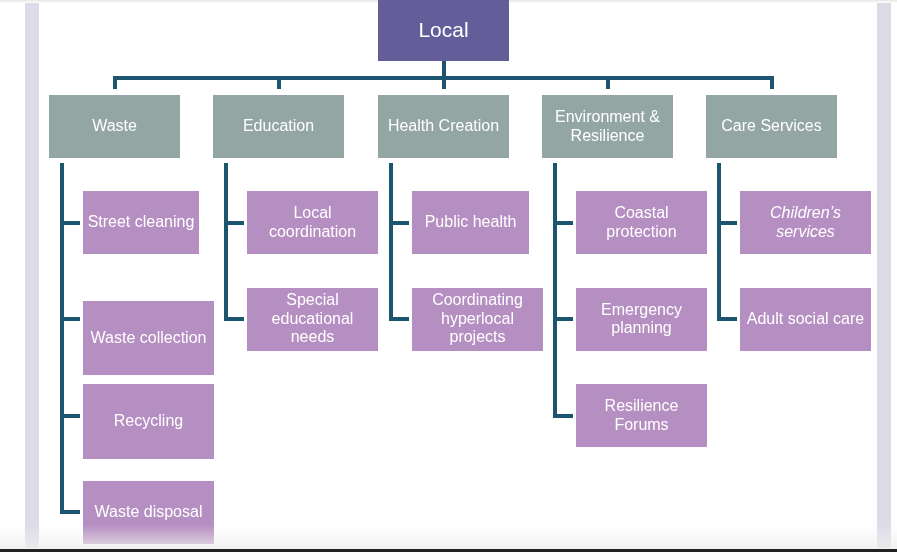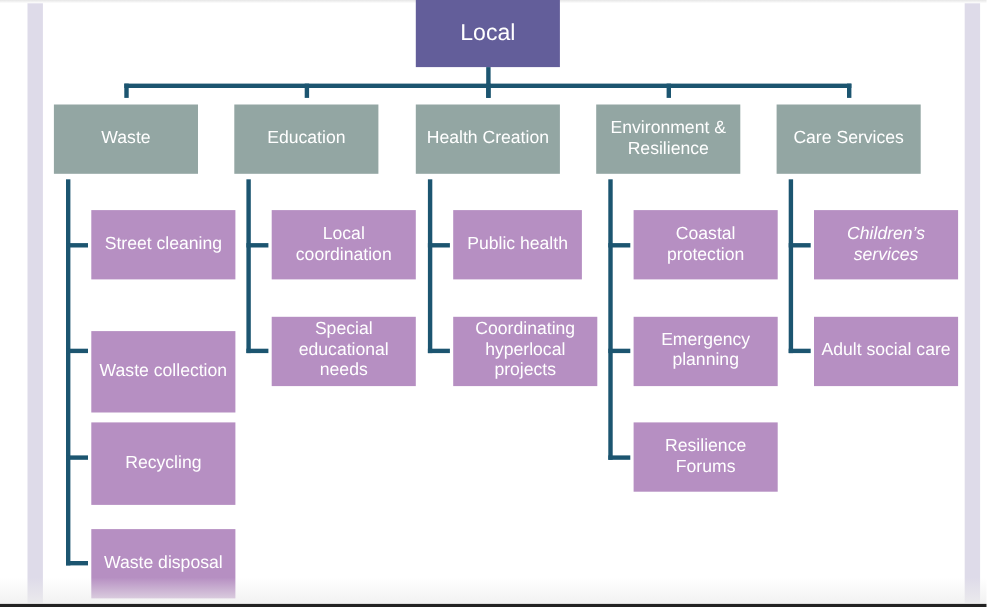--- a/index.html
+++ b/index.html
@@ -24,21 +24,21 @@
 <div class="topshade"></div>
 
 <div id="chart">
   <div class="box root" style="left:378px;top:0px;width:131px;height:61px;">Local</div>
 <div class="line" style="left: 441.5px; top: 61px; width: 4px; height: 28px;"></div>
     <div class="line" style="left: 112.5px; top: 76px; width: 661px; height: 4px;"></div>
     <div class="line" style="left: 112.5px; top: 76px; width: 4px; height: 13px;"></div>
     <div class="box l2" style="left: 49px; top: 95px; width: 131px; height: 63px;">Waste</div>
     <div class="line" style="left: 60px; top: 163px; width: 4px; height: 351px;"></div>
     <div class="line" style="left: 60px; top: 220.5px; width: 20px; height: 4px;"></div>
-    <div class="box l3" style="left: 83px; top: 191px; width: 131px; height: 63px;">Street cleaning</div>
+    <div class="box l3" style="left: 83px; top: 191px; width: 116px; height: 63px;">Street cleaning</div>
     <div class="line" style="left: 60px; top: 317px; width: 20px; height: 4px;"></div>
     <div class="box l3" style="left: 83px; top: 301px; width: 131px; height: 74px;">Waste collection</div>
     <div class="line" style="left: 60px; top: 413.5px; width: 20px; height: 4px;"></div>
     <div class="box l3" style="left: 83px; top: 384px; width: 131px; height: 75px;">Recycling</div>
     <div class="line" style="left: 60px; top: 510px; width: 20px; height: 4px;"></div>
     <div class="box l3" style="left: 83px; top: 480.5px; width: 131px; height: 63px;">Waste disposal</div>
     <div class="line" style="left: 276.5px; top: 76px; width: 4px; height: 13px;"></div>
     <div class="box l2" style="left: 213px; top: 95px; width: 131px; height: 63px;">Education</div>
     <div class="line" style="left: 224px; top: 163px; width: 4px; height: 158px;"></div>
     <div class="line" style="left: 224px; top: 220.5px; width: 20px; height: 4px;"></div>

